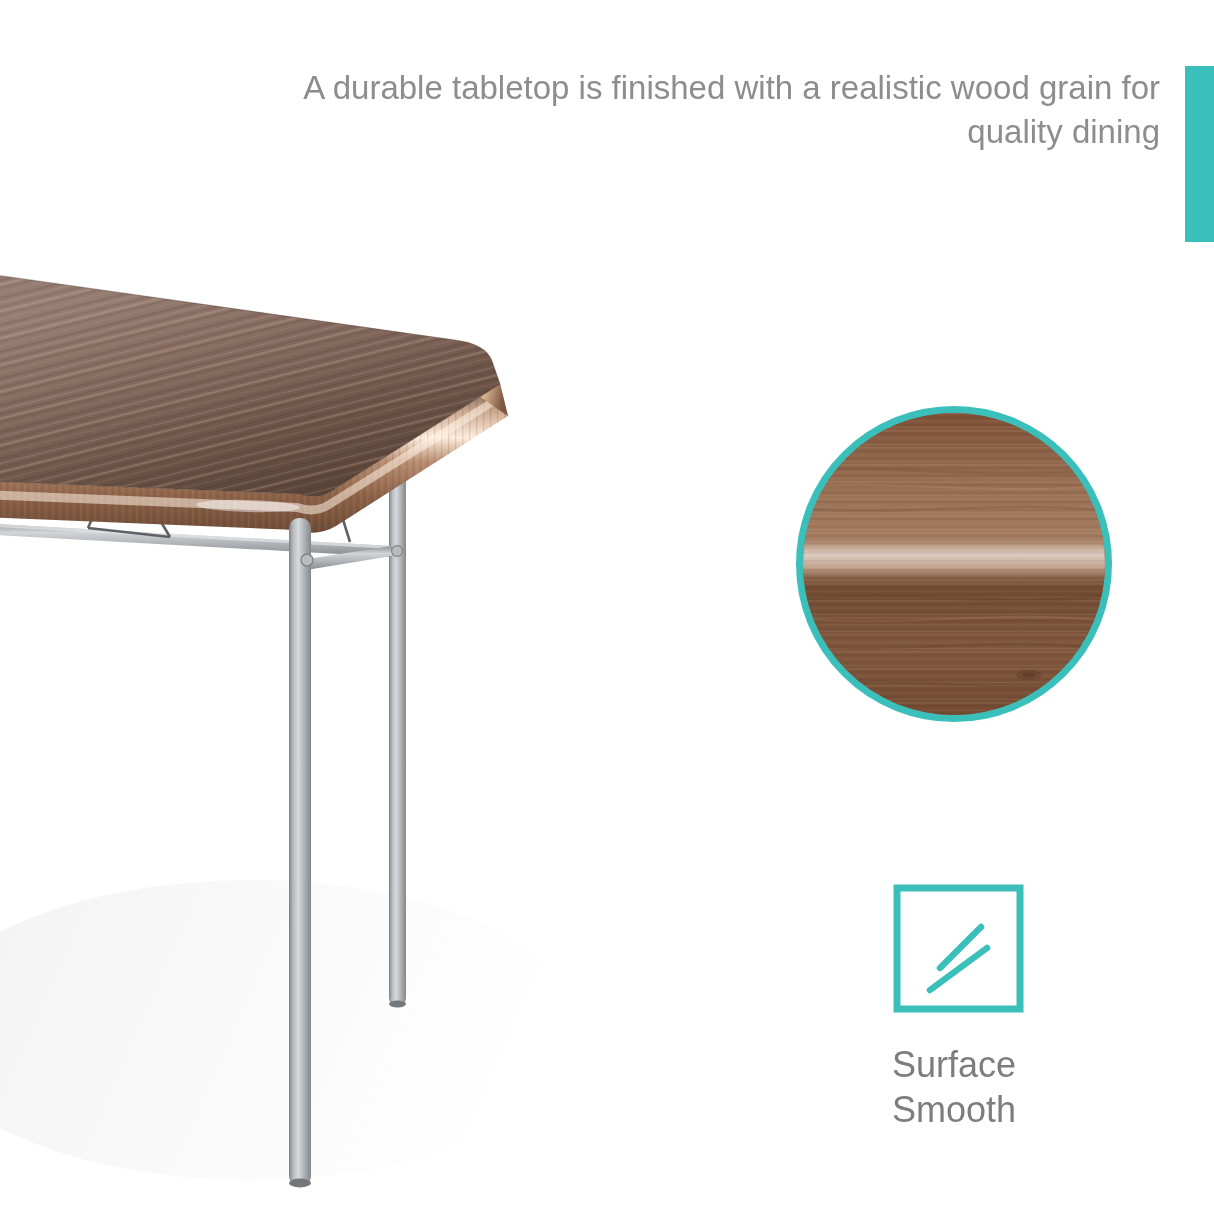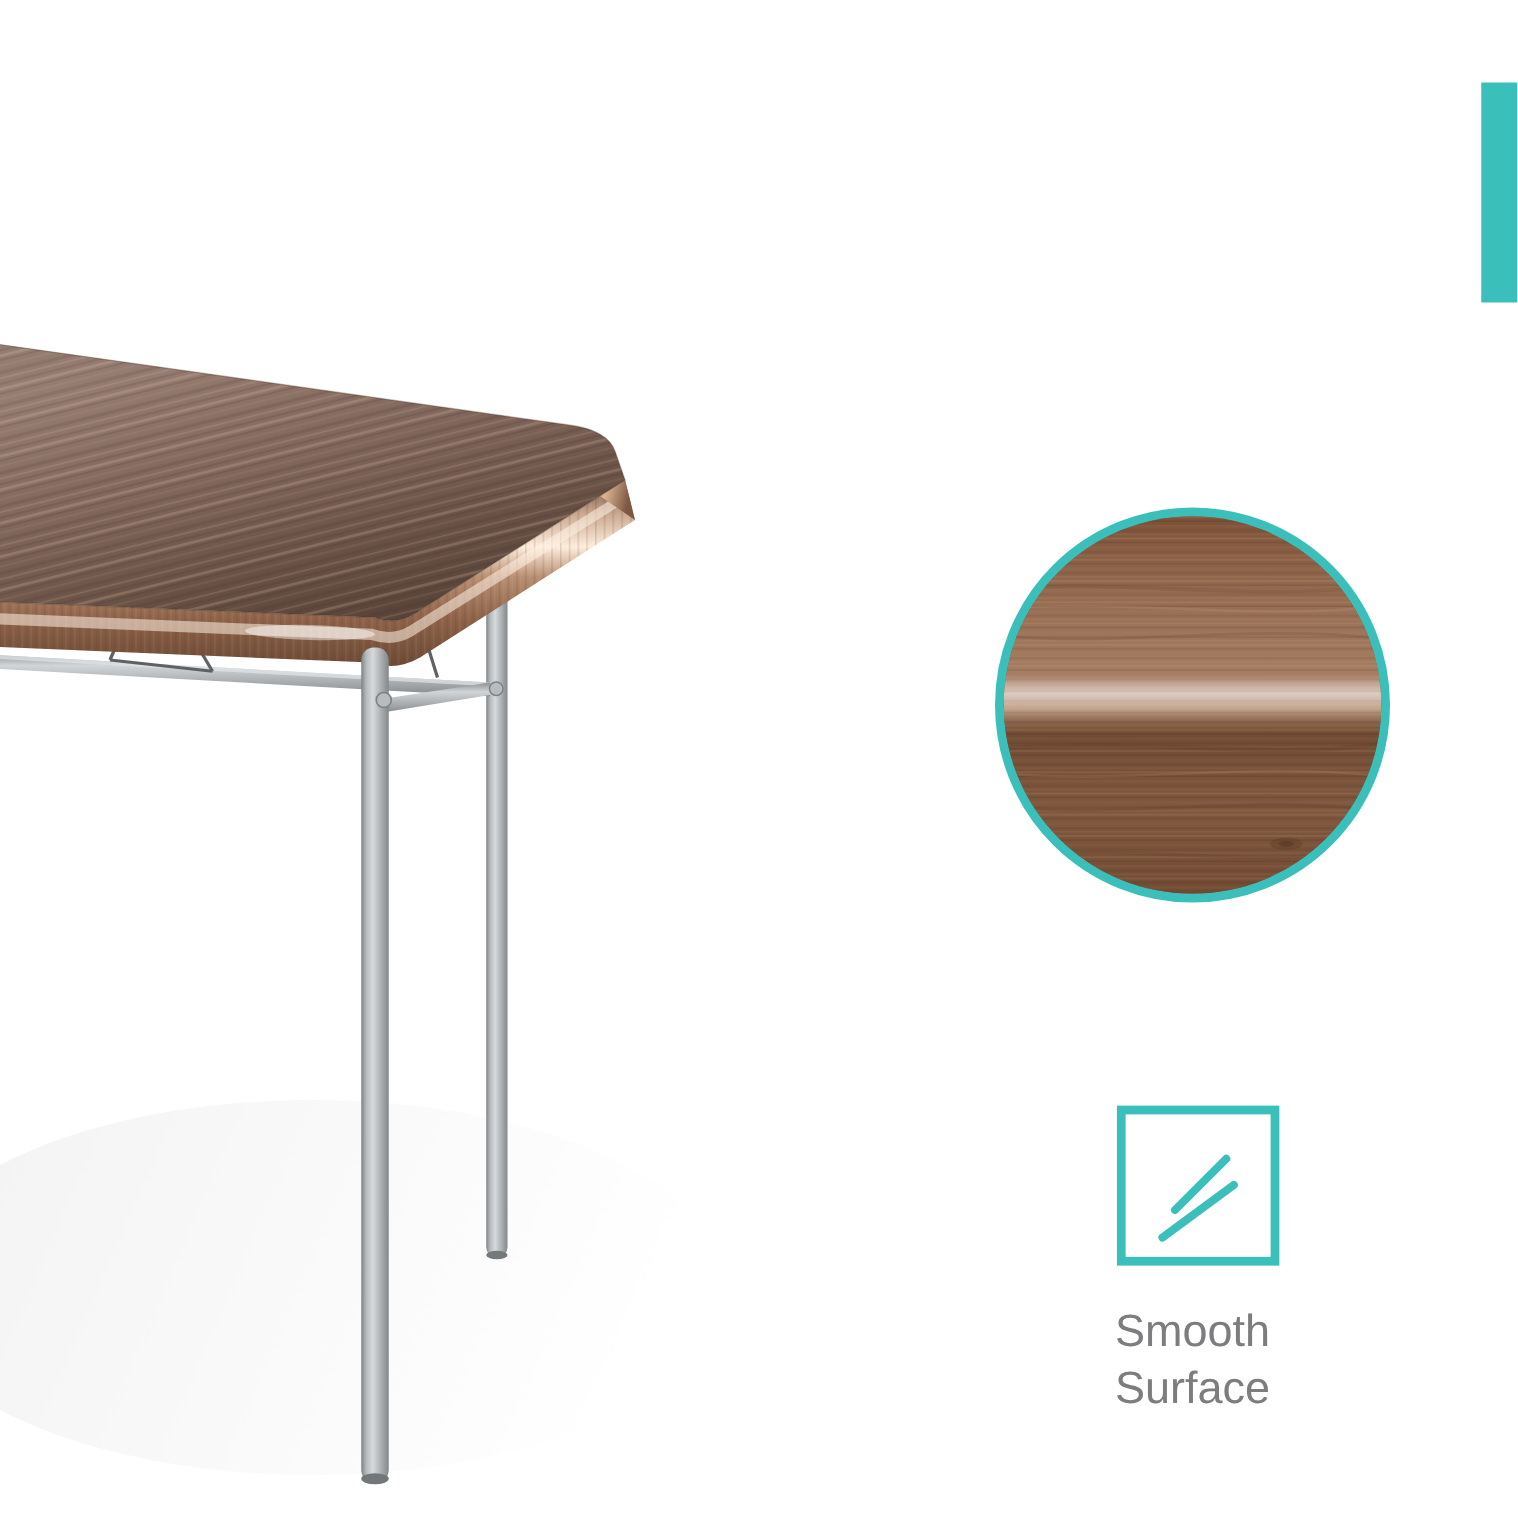--- a/index.html
+++ b/index.html
@@ -116,20 +116,21 @@
     color: #7d7d7f;
   }
   #smooth-label .ln { display: block; }
 </style>
 </head>
 <body>
 
 <div id="page">
 
   <div id="header-block">
+    <p id="subhead">A durable tabletop is finished with a realistic wood grain for quality dining</p>
   </div>
 
   <div id="accent-bar"></div>
 
   <div id="product-photo">
     <svg class="photo-svg" viewBox="0 0 790 984" preserveAspectRatio="none">
       <defs>
 
         <linearGradient id="topBase" x1="0" y1="0" x2="0.45" y2="1">
           <stop offset="0%" stop-color="#7b6054"></stop>
@@ -322,17 +323,17 @@
 
   <div id="shine-icon-wrap">
     <svg class="icon-svg" viewBox="0 0 131 129">
       <rect x="4" y="4" width="123" height="121" fill="none" stroke="#3bbfbb" stroke-width="7"></rect>
       <line x1="47" y1="84" x2="88" y2="43" stroke="#3bbfbb" stroke-width="6.5" stroke-linecap="round"></line>
       <line x1="37" y1="106" x2="94" y2="64" stroke="#3bbfbb" stroke-width="6.5" stroke-linecap="round"></line>
     </svg>
   </div>
 
   <div id="smooth-label">
+    <span class="ln">Surface</span>
     <span class="ln">Smooth</span>
-    <span class="ln">Surface</span>
   </div>
 
 </div>
 
 </body></html>

